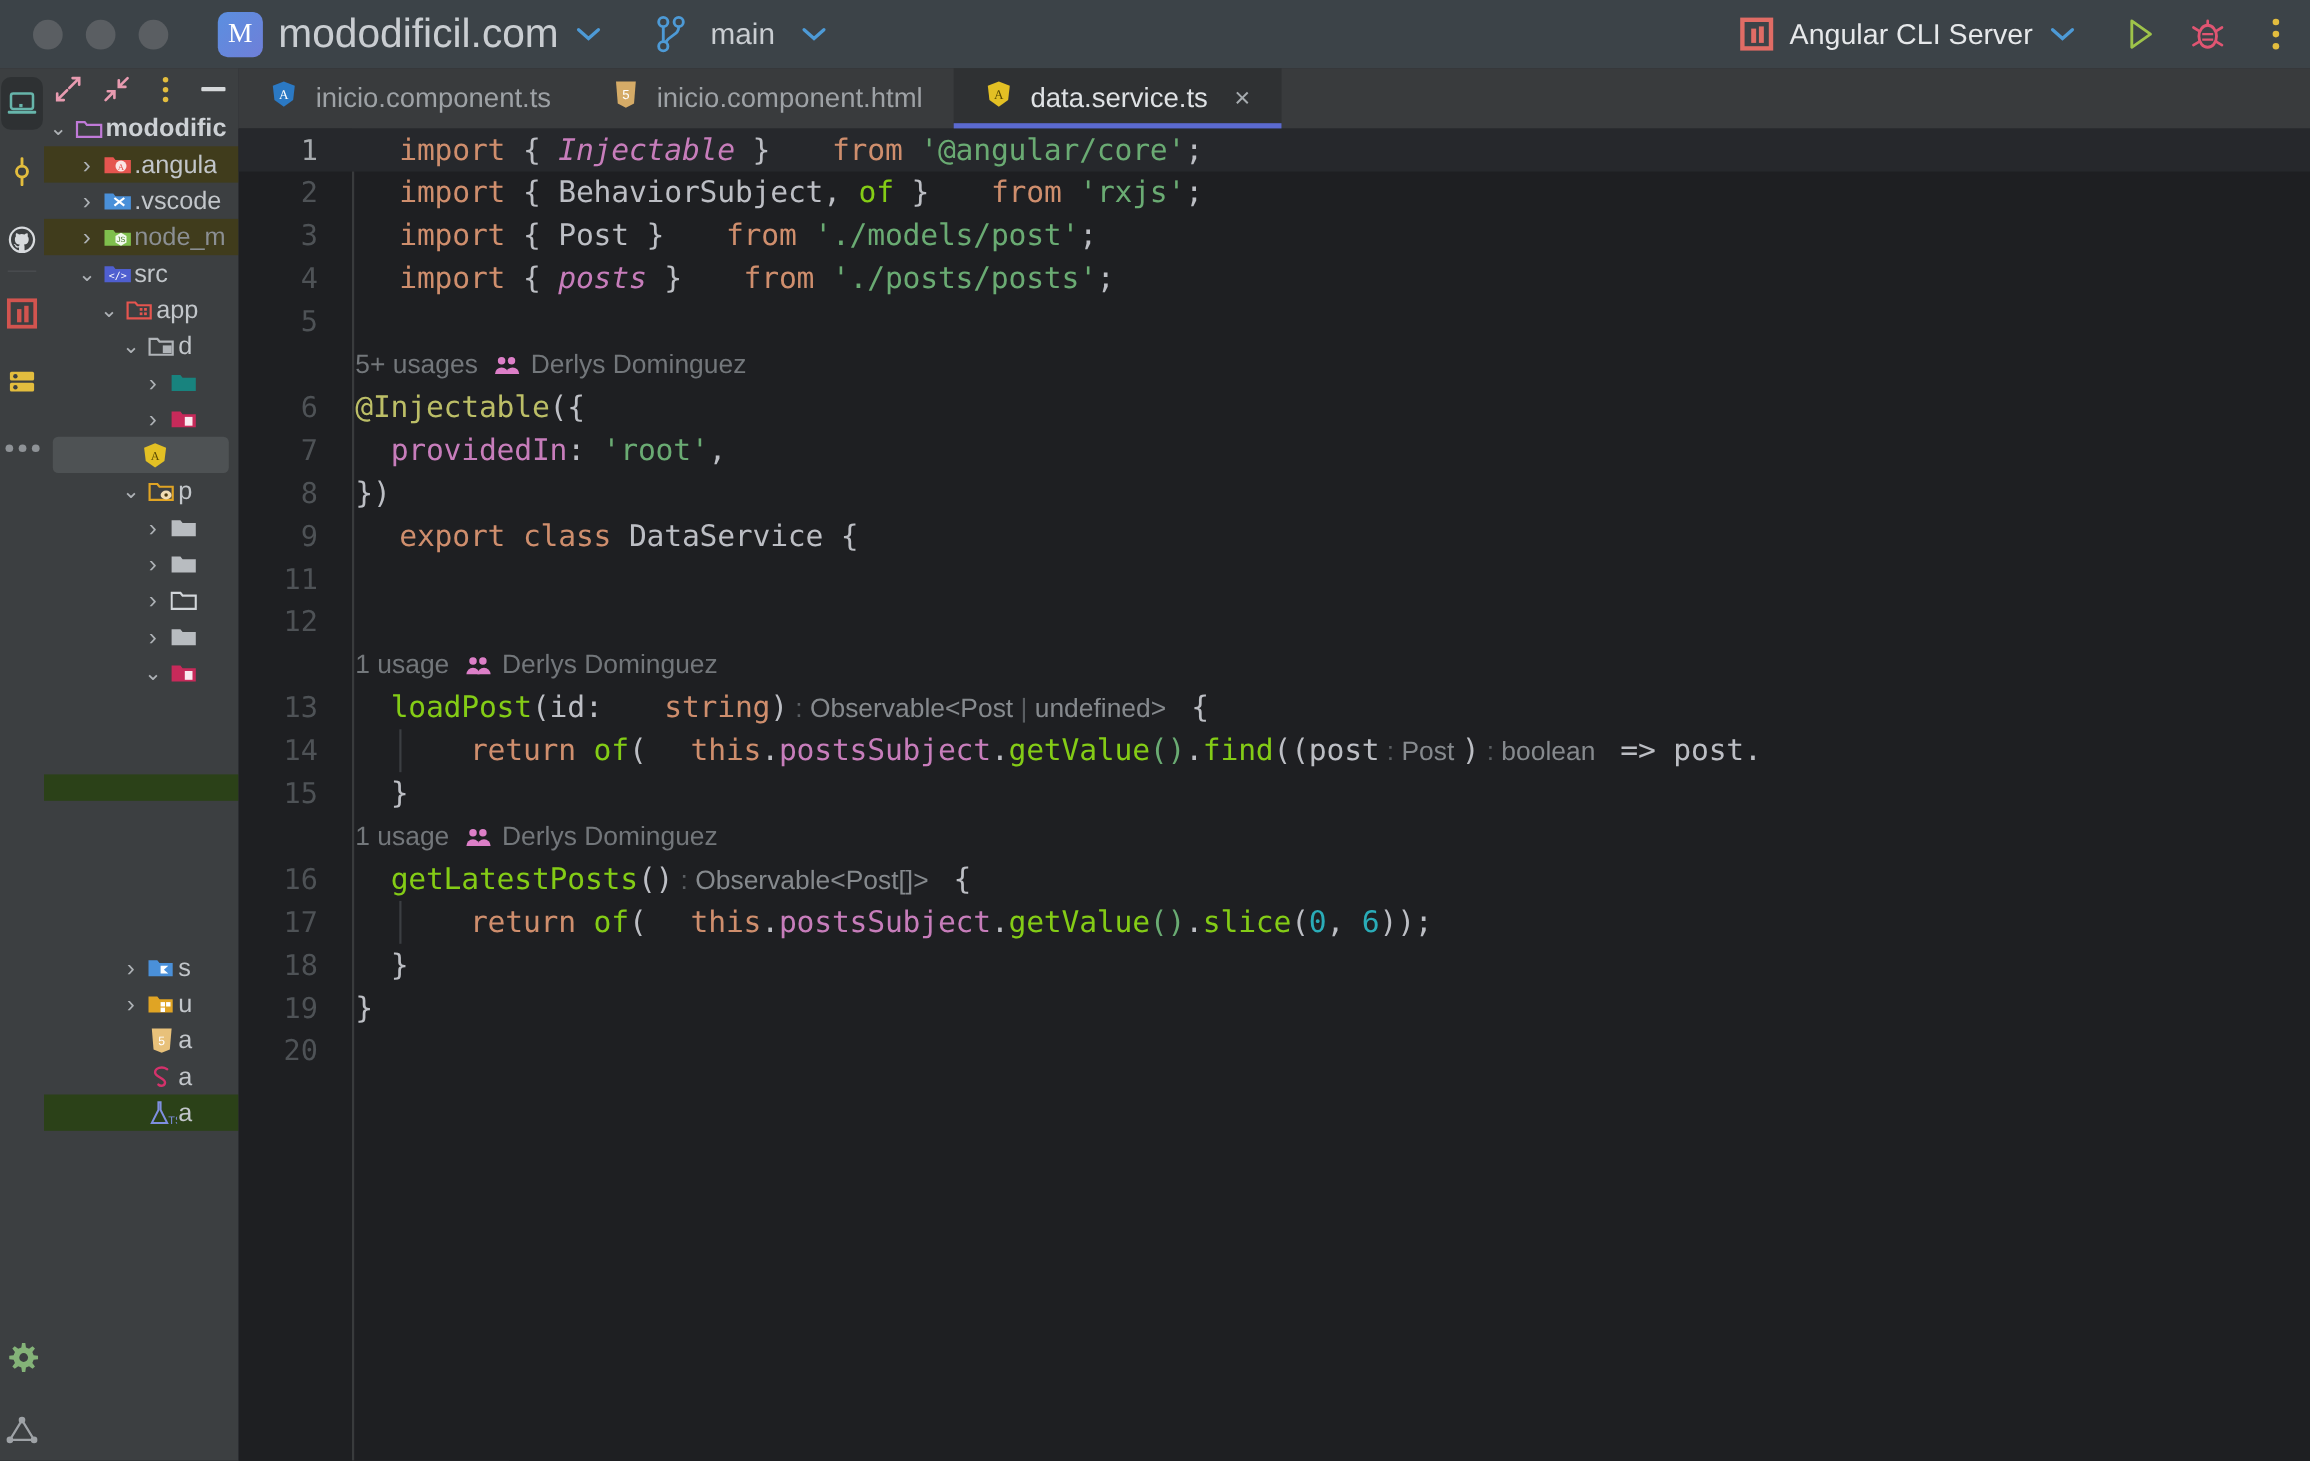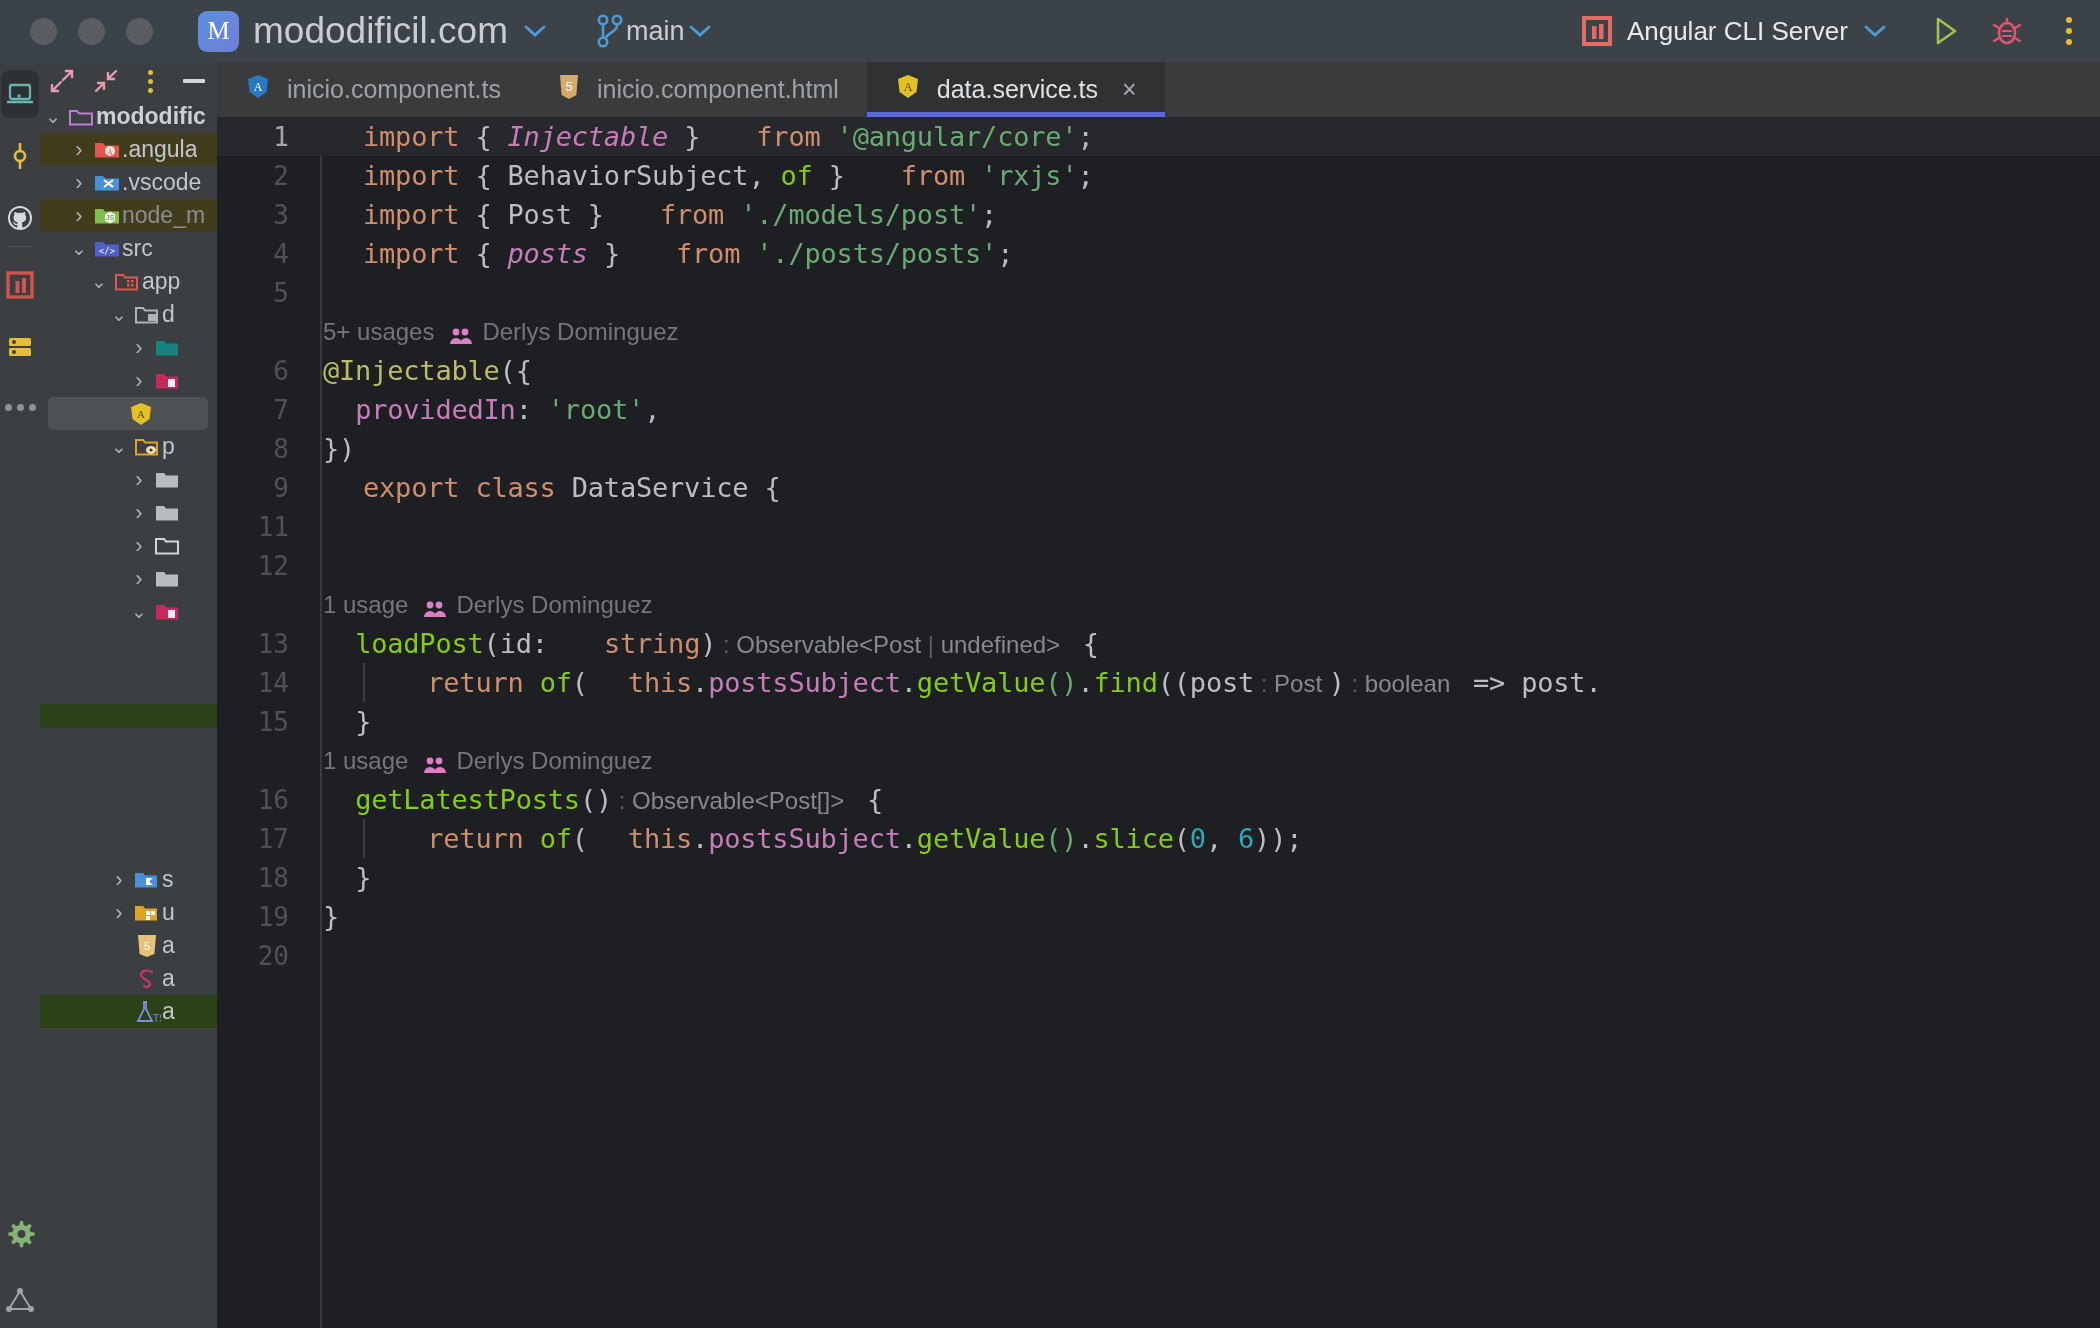--- a/index.html
+++ b/index.html
@@ -23,21 +23,21 @@
   .proj-chip { display: flex; align-items: center; margin-left: 45px; gap: 14px; }
   .proj-logo {
     width: 41px; height: 41px; border-radius: 9px;
     background: linear-gradient(135deg,#5b8fe0 0%,#6f7fd8 100%);
     color: #fff; font-size: 25px; font-weight: 500;
     display: flex; align-items: center; justify-content: center;
     font-family: "Liberation Serif", serif;
   }
   .proj-name { color: #c9cdd1; font-size: 37px; }
 
-  .branch-chip { display: flex; align-items: center; margin-left: 48px; gap: 2px; }
+  .branch-chip { display: flex; align-items: center; margin-left: 48px; gap: 22px; }
   .branch-name { color: #c9cdd1; font-size: 27px; }
 
   .tb-right { margin-left: auto; display: flex; align-items: center; gap: 0; }
   .run-config { display: flex; align-items: center; gap: 14px; }
   .rc-label { color: #e6e8ea; font-size: 26px; }
   .tb-icon-btn { width: 62px; height: 50px; display: flex; align-items: center; justify-content: center; }
   .kebab-dots { display: flex; flex-direction: column; gap: 5px; align-items: center; }
   .kebab-dots i { width: 6px; height: 6px; border-radius: 50%; background: #e3bd3e; display: block; }
 
   
@@ -113,21 +113,21 @@
     padding-left: 20px; white-space: pre; font-size: 27px;
     font-family: "DejaVu Sans Mono", monospace;
     color: #bcbec4; letter-spacing: -0.2px;
   }
   .hintrow { position: relative; height: 39px; display: flex; align-items: center; }
   .hintrow .gnum { color: transparent; }
   .hint {
     padding-left: 20px; display: flex; align-items: center; gap: 14px;
     font-size: 24px; color: #73777b; font-family: "Liberation Sans", sans-serif;
   }
-  .hint .who { display: flex; align-items: flex-end; gap: 8px; }
+  .hint .who { display: flex; align-items: center; gap: 8px; }
   .indentline { position:absolute; left:146px; top:0; width:2px; height:39px; background:#3b3e42; }
 
   
   .kw   { color: #cf8e6d; margin-left: 40px; }   
   .id   { color: #bcbec4; }
   .itpk { color: #c77dbb; font-style: italic; }  
   .pk   { color: #c77dbb; }   
   .str  { color: #6aab73; }   
   .blu  { color: #84cc16; }   
   .ylw  { color: #bcbe67; }   

